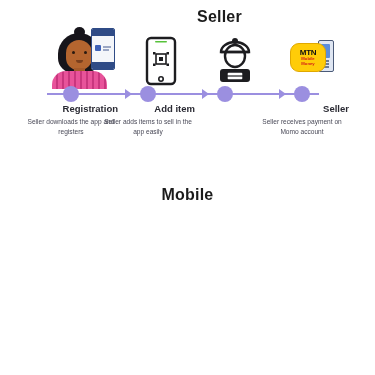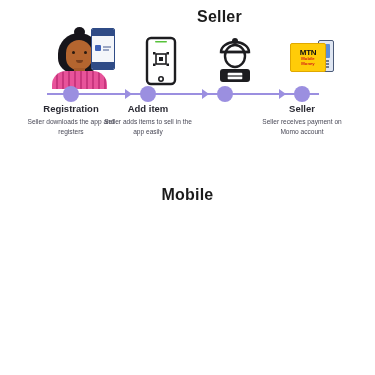--- a/index.html
+++ b/index.html
@@ -28,21 +28,21 @@
 
   .arrow{position:absolute;top:-4px;width:0;height:0;
          border-top:5px solid transparent;border-bottom:5px solid transparent;}
   .seller .arrow{border-left:7px solid #9b8fe0;}
 
   .node{position:absolute;width:16px;height:16px;border-radius:50%;}
   .seller .node{background:#9b8fe0;top:86px;}
 
   
   .step{position:absolute;width:94px;text-align:center;}
-  .step-label{font-weight:bold;font-size:9.5px;color:#2a2a33;margin:0;}
+  .step-label{font-weight:bold;font-size:9.5px;color:#2a2a33;margin:0;text-align:right;}
   .step-desc{font-size:6.6px;line-height:1.5;color:#4a4a58;margin:3px 2px 0;}
   .seller .step{top:103px;}
 
   
   .icon-stage{position:absolute;width:70px;height:62px;}
 
   
   .person{position:absolute;left:0;top:0;width:70px;height:62px;}
   .hair-bun{position:absolute;left:30px;top:1px;width:11px;height:10px;
             background:#17151b;border-radius:50%;}
@@ -66,21 +66,21 @@
         background:#3f62b8;border-radius:1px;}
   .phone-mock .ln{position:absolute;left:11px;height:1.5px;background:#9aa6c4;}
   .phone-mock .ln.a{top:17px;width:8px;} .phone-mock .ln.b{top:20px;width:6px;}
 
   .svg-icon{position:absolute;left:50%;transform:translateX(-50%);}
 
   
   .mtn{position:absolute;left:50%;top:8px;transform:translateX(-50%);
        width:44px;height:34px;}
   .mtn-card{position:absolute;left:0;top:3px;width:34px;height:27px;
-       background:#ffcc08;border:1.5px solid #e0a800;border-radius:2px;
+       background:#ffcc08;border:1.5px solid #e0a800;border-radius:9px;
        display:flex;flex-direction:column;align-items:center;justify-content:center;}
   .mtn-top{font-size:8px;font-weight:bold;color:#111;line-height:1;letter-spacing:-.3px;}
   .mtn-sub{font-size:4.2px;font-weight:bold;color:#d11a1a;line-height:1.15;text-align:center;}
   .mtn-phone{position:absolute;right:0;top:0;width:14px;height:30px;
        background:#dfe6f2;border:1.5px solid #4a5a78;border-radius:2px;}
   .mtn-phone .scr{position:absolute;left:1.5px;top:3px;width:9px;height:14px;
        background:#5b8dd9;border-radius:1px;}
   .mtn-phone .k{position:absolute;left:2.5px;width:7px;height:1.5px;background:#6b7a95;}
 </style>
 </head>

